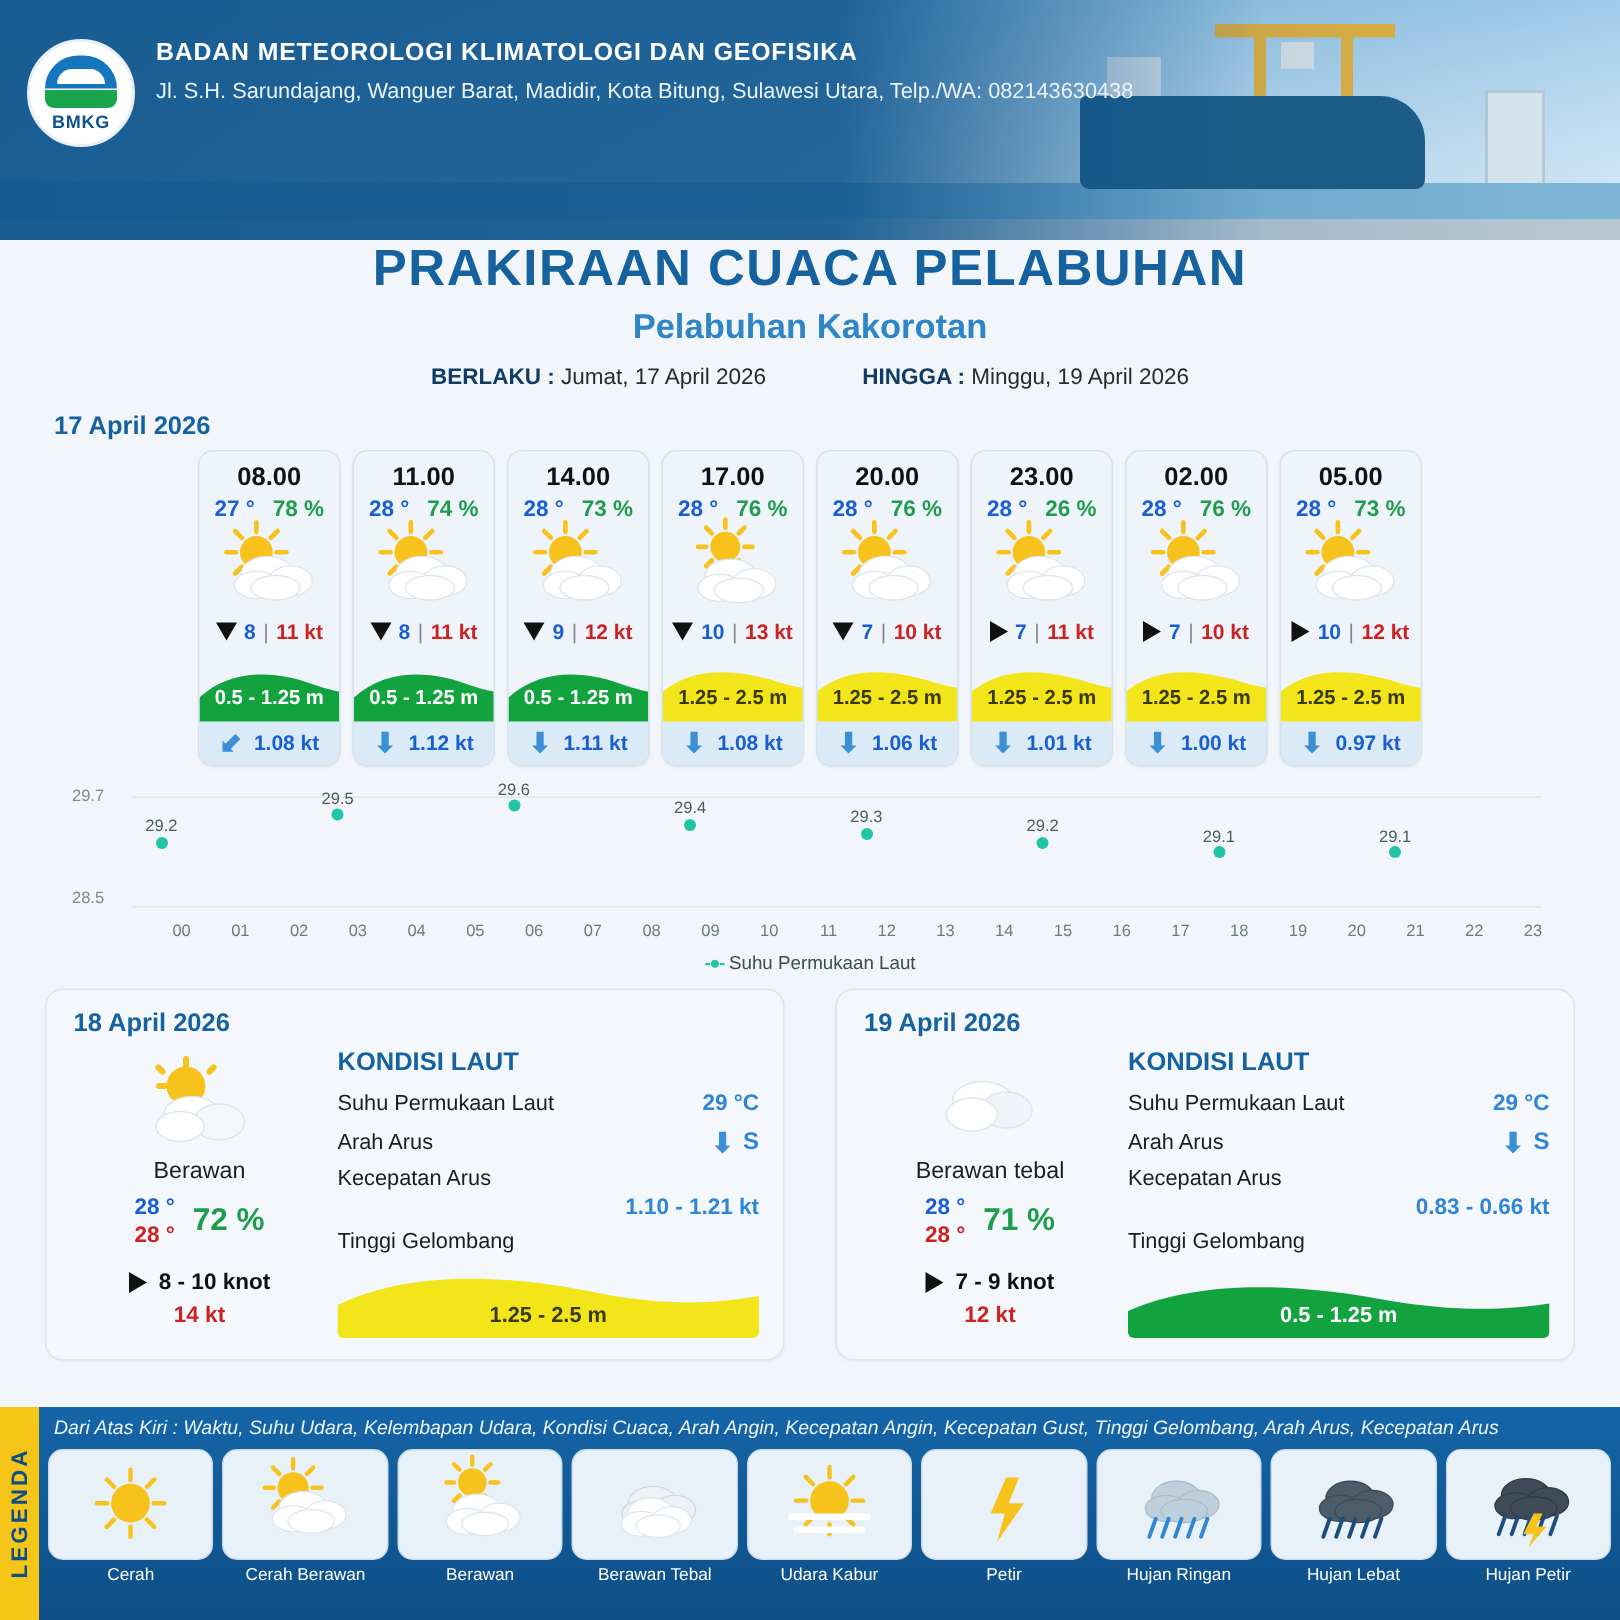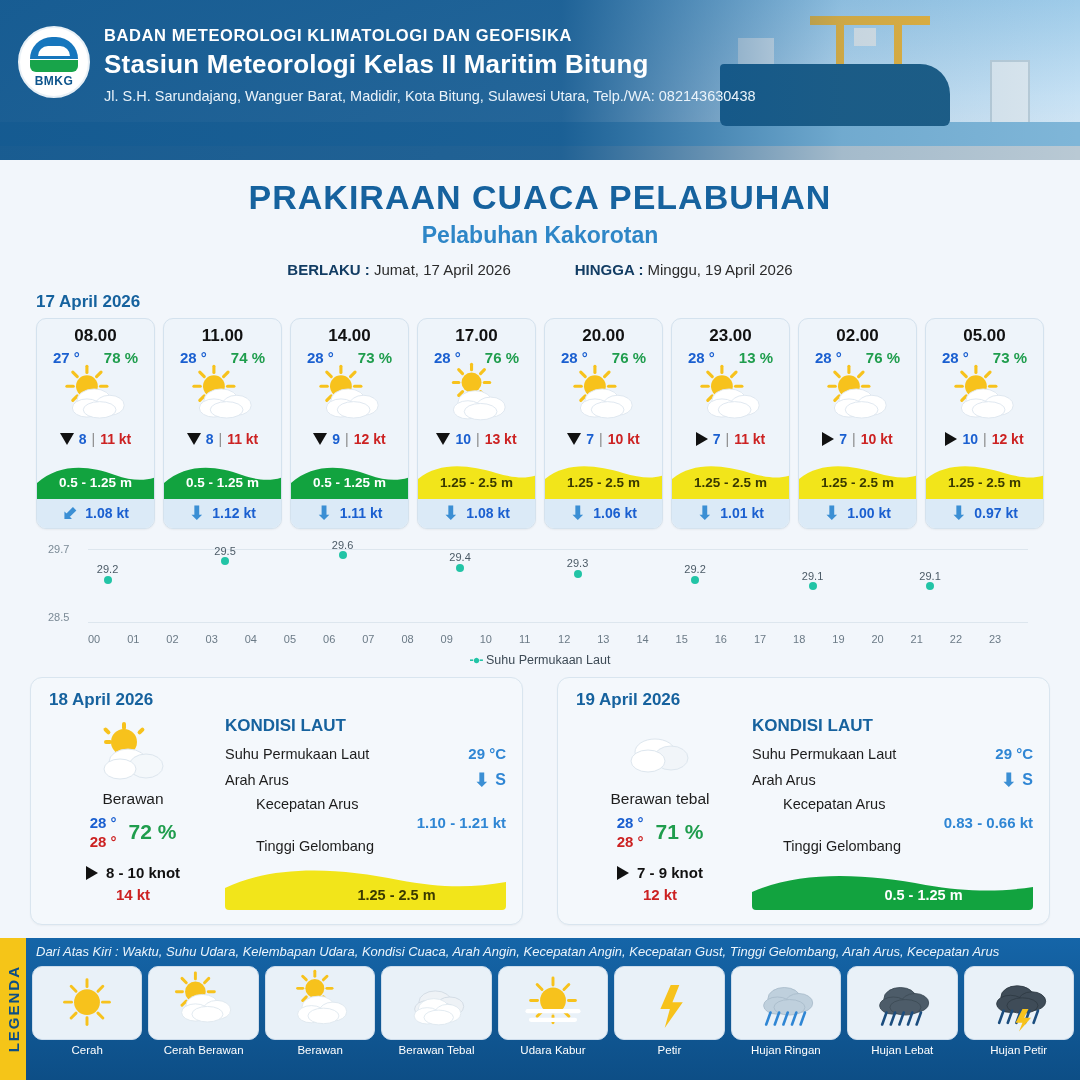--- a/index.html
+++ b/index.html
@@ -52,21 +52,21 @@
   .logo .lg-txt { font-size:12px; font-weight:bold; color:#0d548c; letter-spacing:.5px; margin-top:2px;}
   .hdr-text { padding-top:4px; }
   .hdr-l1 { color:#ffffff; font-size:16.5px; font-weight:bold; letter-spacing:.6px; }
   .hdr-l2 { color:#ffffff; font-size:26px; font-weight:bold; letter-spacing:.2px; margin-top:4px; }
   .hdr-l3 { color:#eaf3fa; font-size:14.5px; margin-top:8px; }
   .hdr-l4 { color:#eaf3fa; font-size:14.5px; margin-top:3px; }
 
   
   .title-main {
     text-align:center; color:#16629e; font-size:34px; font-weight:bold;
-    letter-spacing:1px; margin-top:18px;
+    letter-spacing:1px; 
   }
   .title-sub {
     text-align:center; color:#2e86c7; font-size:23px; font-weight:bold;
     margin-top:5px;
   }
   .valid-row {
     display:flex; justify-content:center; gap:64px; margin-top:12px;
     font-size:15px; color:#2b2b2b;
   }
   .valid-row b { color:#123c63; }
@@ -74,21 +74,21 @@
   
   .day1-date {
     color:#16629e; font-size:17px; font-weight:bold; margin:14px 0 6px 36px;
   }
 
   
   .hours {
     display:flex; gap:8px; padding:0 30px; justify-content:center;
   }
   .hcard {
-    width:119px; background:#eef4fa; border:1px solid #d4e2ee;
+    width:95px; background:#eef4fa; border:1px solid #d4e2ee;
     border-radius:10px; overflow:hidden; position:relative;
     box-shadow:0 1px 2px rgba(0,0,0,.05);
   }
   .hc-time { text-align:center; font-size:17px; font-weight:bold; color:#111; padding:7px 0 2px; }
   .hc-row { display:flex; justify-content:space-around; align-items:center; padding:1px 4px 2px; }
   .hc-temp { color:#1a5fd0; font-size:15px; font-weight:bold; }
   .hc-hum { color:#1f9d4d; font-size:15px; font-weight:bold; }
   .hc-ico { height:60px; display:flex; align-items:center; justify-content:center; }
   .hc-wind {
     display:flex; align-items:center; justify-content:center; gap:5px;
@@ -118,21 +118,21 @@
   .arr-rt { width:0;height:0;border-top:7px solid transparent;border-bottom:7px solid transparent;border-left:12px solid #111; }
   .cur-arrow { font-size:18px; color:#3b8fd4; font-weight:bold; line-height:1; }
 
   
   .chart-wrap { margin:14px 30px 0; position:relative; height:108px; }
   .chart-plot { position:absolute; left:58px; right:22px; top:6px; bottom:28px; }
   .chart-gridtop { position:absolute; left:0; right:0; top:0; border-top:1px solid #dde6ee; }
   .chart-gridbot { position:absolute; left:0; right:0; bottom:0; border-top:1px solid #dde6ee; }
   .ylab { position:absolute; left:18px; font-size:11px; color:#7b8a96; }
   .xaxis { position:absolute; left:58px; right:22px; bottom:6px; display:flex; }
-  .xaxis span { flex:1; text-align:left; font-size:11px; color:#6b7a86; }
+  .xaxis span { flex:1; text-align:right; font-size:11px; color:#6b7a86; }
   .pt { position:absolute; width:8px; height:8px; border-radius:50%; background:#22c4a6; transform:translate(-50%,-50%); }
   .ptlab { position:absolute; font-size:11px; color:#4b5a66; transform:translate(-50%,-100%); white-space:nowrap; }
   .chart-legend {
     text-align:center; font-size:12.5px; color:#3d4a55; margin-top:2px;
   }
   .chart-legend .dash { color:#22c4a6; font-weight:bold; letter-spacing:-1px; }
 
   
   .days { display:flex; gap:34px; padding:0 30px; margin-top:10px; }
   .dcard {
@@ -151,21 +151,21 @@
   .dc-t2 { color:#cc2222; font-size:15px; font-weight:bold; margin-top:2px; }
   .dc-hum { color:#1f9d4d; font-size:21px; font-weight:bold; padding-top:6px; }
   .dc-wind { margin-top:14px; display:flex; align-items:center; justify-content:center; gap:8px; font-size:15px; font-weight:bold; color:#111; }
   .dc-gust { margin-top:5px; font-size:15px; font-weight:bold; color:#cc2222; }
   .dc-right { flex:1; padding-left:8px; }
   .dc-kl { color:#16629e; font-size:17px; font-weight:bold; margin-bottom:8px; }
   .kv { display:flex; justify-content:space-between; align-items:center; font-size:14.5px; color:#1d1d1d; margin-top:9px; }
   .kv .v { color:#2f86d4; font-weight:bold; font-size:15px; }
   .kv .vdir { display:flex; align-items:center; gap:6px; color:#2f86d4; font-weight:bold; font-size:16px; }
   .kv-stack { margin-top:7px; }
-  .kv-stack .lbl { font-size:14.5px; color:#1d1d1d;margin-left:31px; }
+  .kv-stack .lbl { font-size:14.5px; color:#1d1d1d; }
   .kv-stack .val { text-align:right; color:#2f86d4; font-weight:bold; font-size:15px; margin-top:2px; }
   .wavebox { position:relative; height:52px; margin-top:4px; border-radius:4px; overflow:hidden; }
   .wavebox .lbl {
     position:absolute; left:50%; bottom:7px; transform:translateX(-50%);
     font-size:14.5px; font-weight:bold; z-index:3;
   }
   .wavebox.yellow .lbl { color:#3a3a00; }
   .wavebox.green .lbl { color:#ffffff; }
 
   
@@ -216,21 +216,20 @@
   <div class="hdr-deck"></div>
   <div class="hdr-overlay"></div>
   <div class="hdr-content">
     <div class="logo">
       <div class="lg-arc"></div>
       <div class="lg-wave"></div>
       <div class="lg-txt">BMKG</div>
     </div>
     <div class="hdr-text">
       <div class="hdr-l1">BADAN METEOROLOGI KLIMATOLOGI DAN GEOFISIKA</div>
-      <div class="hdr-l2">Stasiun Meteorologi Kelas II Maritim Bitung</div>
       <div class="hdr-l3">Jl. S.H. Sarundajang, Wanguer Barat, Madidir, Kota Bitung, Sulawesi Utara, Telp./WA: 082143630438</div>
     </div>
   </div>
 </div>
 
 <div class="title-main">PRAKIRAAN CUACA PELABUHAN</div>
 <div class="title-sub">Pelabuhan Kakorotan</div>
 <div class="valid-row">
   <div>
     <b>BERLAKU :</b>
@@ -451,21 +450,21 @@
     </div>
     <div class="hc-cur">
       <span class="cur-arrow">⬇</span>
       <span>1.06 kt</span>
     </div>
     </div>
     <div class="hcard">
     <div class="hc-time">23.00</div>
     <div class="hc-row">
       <span class="hc-temp">28 °</span>
-      <span class="hc-hum">13 %</span>
+      <span class="hc-hum">26 %</span>
     </div>
     <div class="hc-ico">
         <svg width="72" height="60" viewBox="0 0 72 66">
           <circle cx="26" cy="20" r="12" fill="#f7c21c"></circle>
           <line x1="41" y1="20" x2="48" y2="20" stroke="#f7c21c" stroke-width="3.4" stroke-linecap="round"></line>
           <line x1="36.60660171779821" y1="30.606601717798213" x2="41.55634918610404" y2="35.55634918610404" stroke="#f7c21c" stroke-width="3.4" stroke-linecap="round"></line>
           <line x1="26" y1="35" x2="26" y2="42" stroke="#f7c21c" stroke-width="3.4" stroke-linecap="round"></line>
           <line x1="15.393398282201789" y1="30.606601717798213" x2="10.443650813895957" y2="35.55634918610404" stroke="#f7c21c" stroke-width="3.4" stroke-linecap="round"></line>
           <line x1="11" y1="20.000000000000004" x2="4" y2="20.000000000000004" stroke="#f7c21c" stroke-width="3.4" stroke-linecap="round"></line>
           <line x1="15.393398282201785" y1="9.393398282201789" x2="10.443650813895951" y2="4.443650813895957" stroke="#f7c21c" stroke-width="3.4" stroke-linecap="round"></line>

